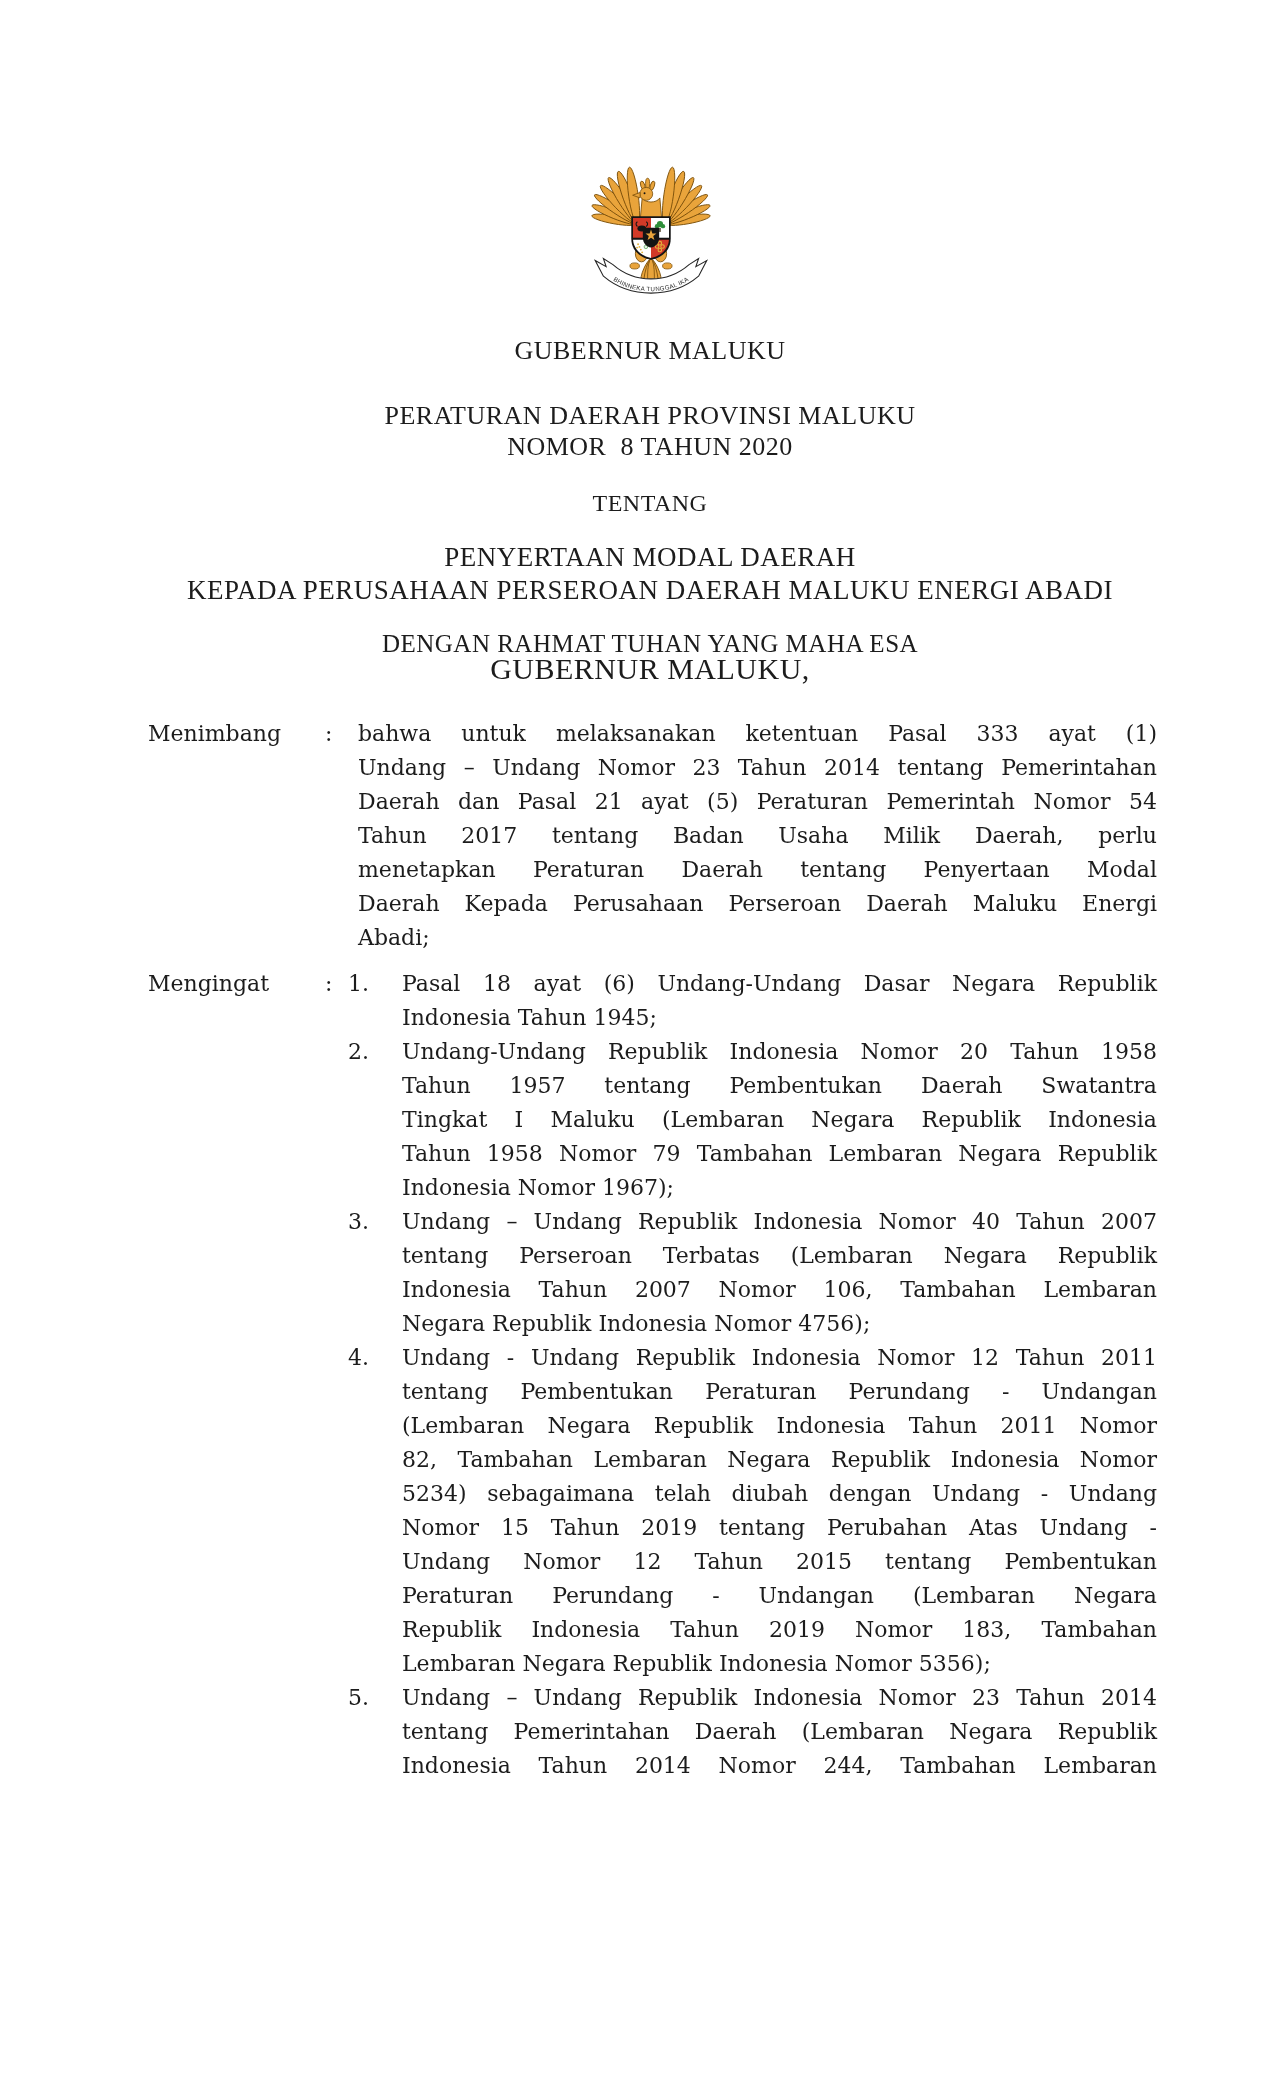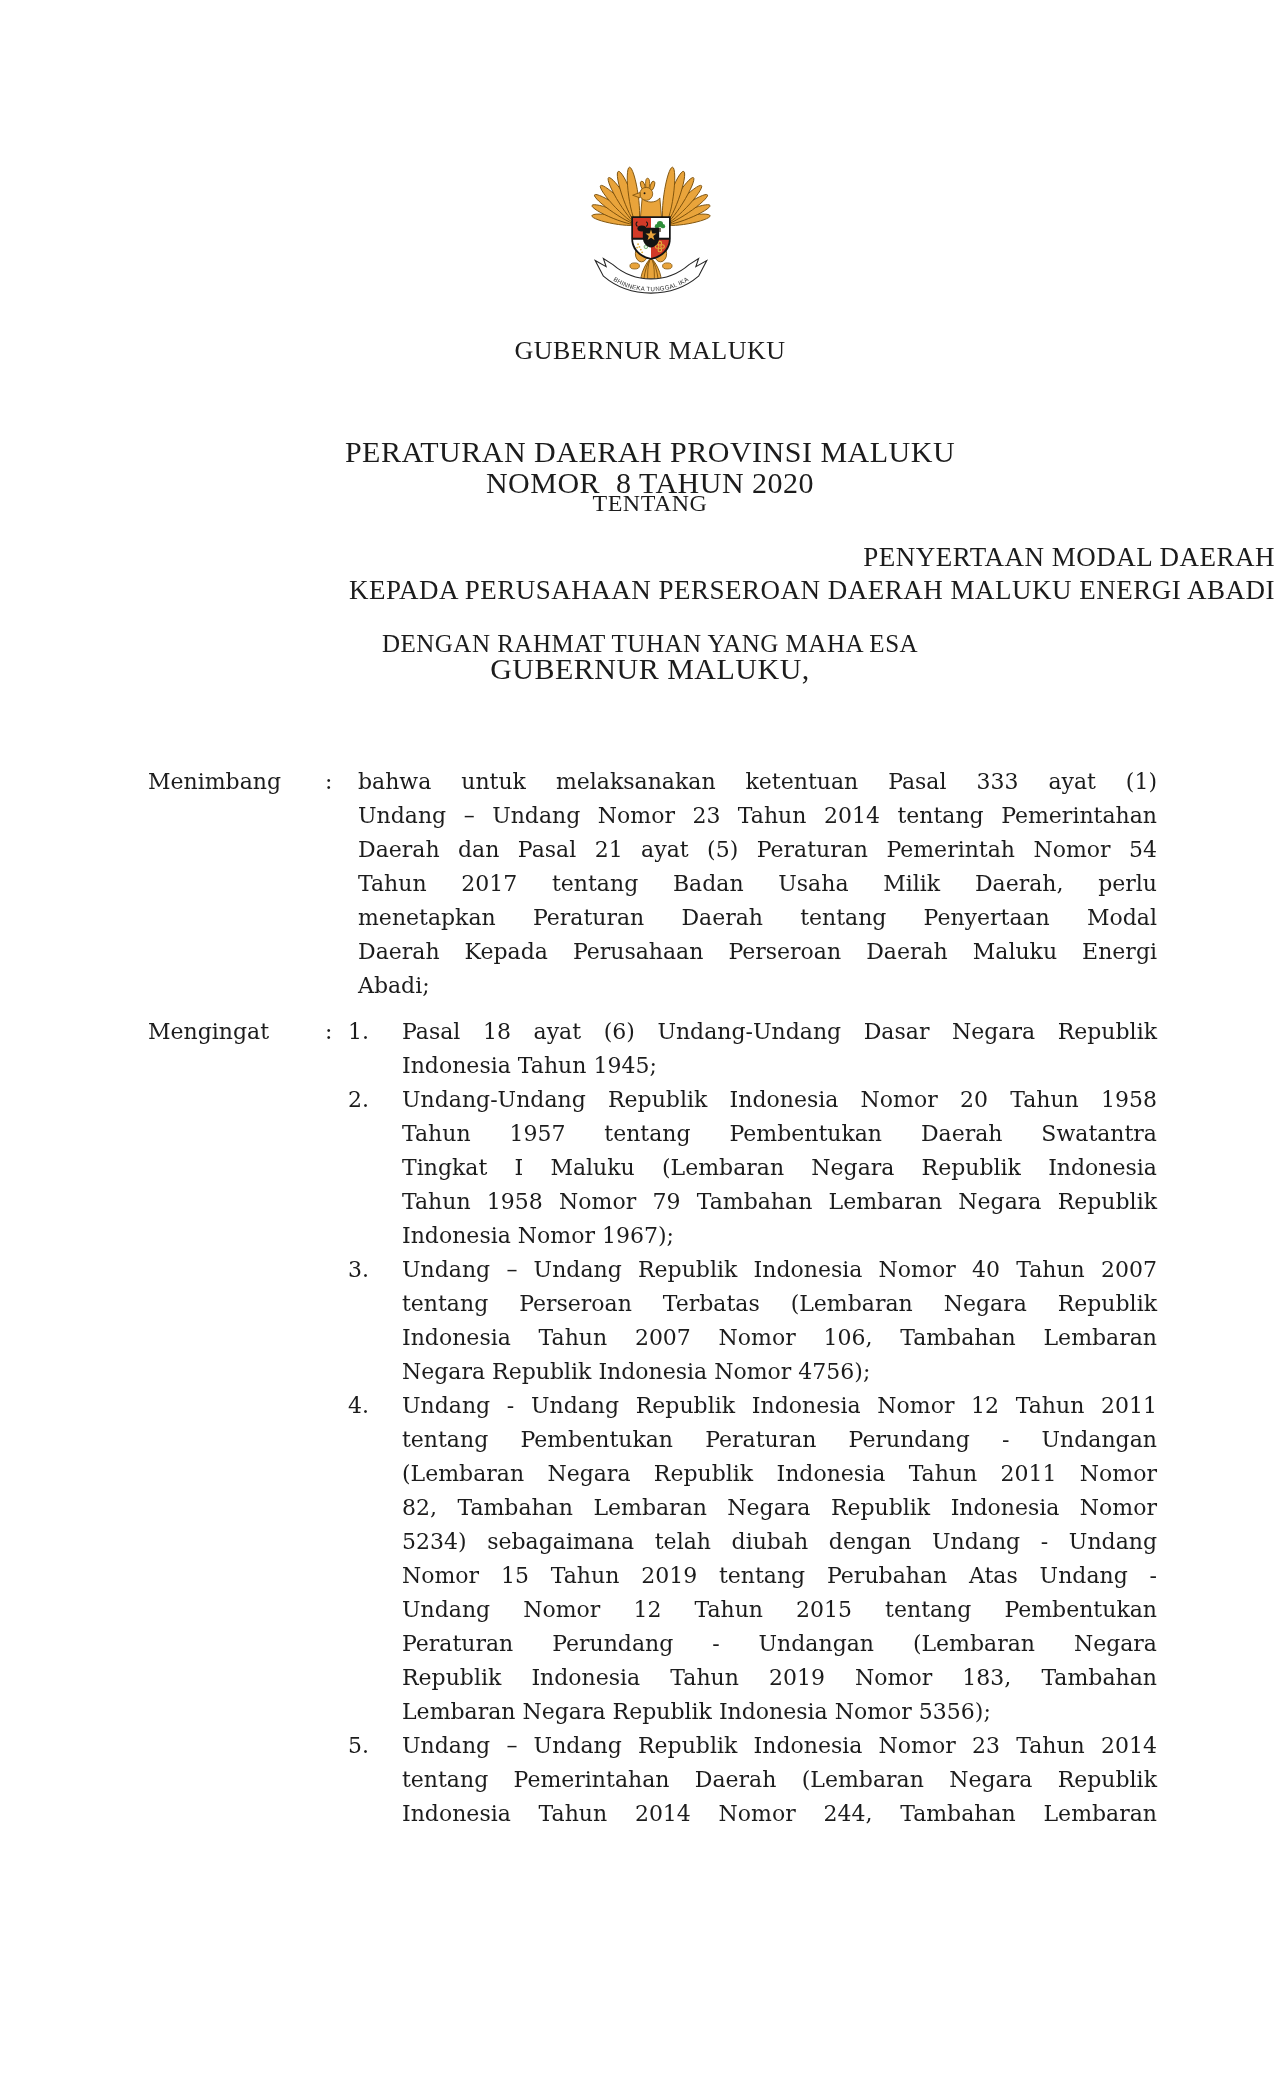--- a/index.html
+++ b/index.html
@@ -11,31 +11,31 @@
     color:#1c1c1c;
     overflow:hidden;
   }
   .centered{
     position:absolute;left:25px;width:1250px;
     text-align:center;
     font-family:"Liberation Serif", serif;
     white-space:nowrap;
   }
   .h-institution{top:336px;font-size:26px;letter-spacing:0.5px;}
-  .h-doc-title{top:400px;font-size:30px;line-height:31px;letter-spacing:0.5px;margin-top:36px;}
+  .h-doc-title{top:400px;font-size:26px;line-height:31px;letter-spacing:0.5px;}
   .h-tentang{top:490px;font-size:24px;letter-spacing:0.5px;}
-  .h-subject{top:541px;font-size:27px;line-height:33px;letter-spacing:0.5px;text-align:right;}
+  .h-subject{top:541px;font-size:27px;line-height:33px;letter-spacing:0.5px;}
   .h-invocation{top:630px;font-size:25px;letter-spacing:0.5px;}
   .h-issuer{top:652px;font-size:30px;letter-spacing:0.5px;}
 
   .emblem{position:absolute;top:158px;left:583px;width:136px;height:154px;}
   .emblem svg{width:100%;height:100%;display:block;}
 
   .doc-body{
-    position:absolute;top:765px;left:148px;width:1009px;
+    position:absolute;top:717px;left:148px;width:1009px;
     font-size:22px;line-height:34px;
   }
   .clause{display:grid;}
   .clause-menimbang{grid-template-columns:177px 33px 799px;}
   .clause-mengingat{grid-template-columns:177px 23px 809px;margin-top:12px;}
   .clause-label,.clause-colon{text-align:left;}
   .jline{text-align:justify;text-align-last:justify;}
   .jline.last{text-align-last:left;}
   .m-item{display:grid;grid-template-columns:54px 755px;}
   .item-number{text-align:left;}

